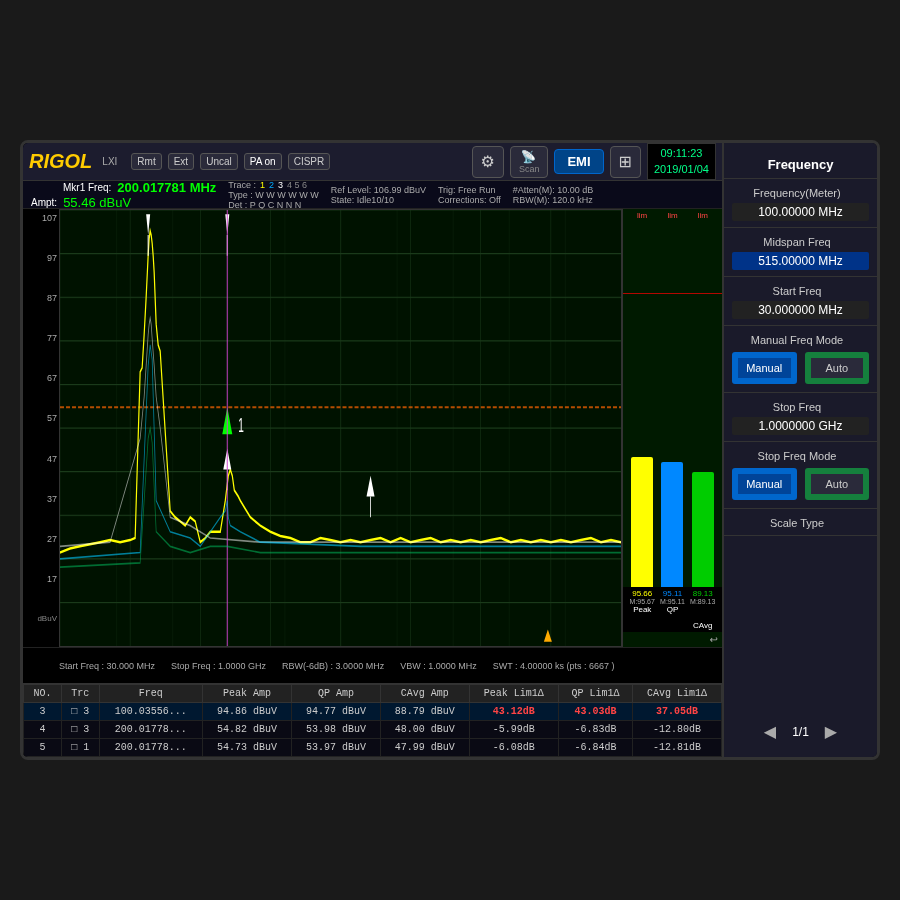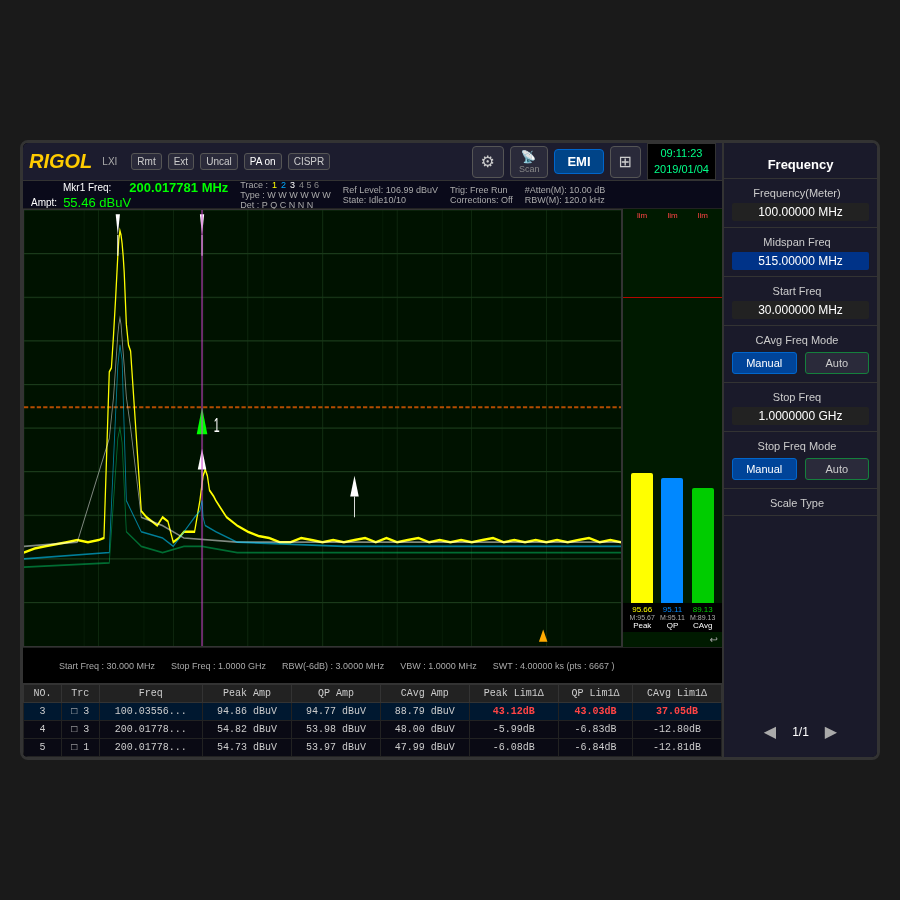--- a/index.html
+++ b/index.html
@@ -287,21 +287,21 @@
     }
     .rp-btn-row {
       display: flex;
       justify-content: center;
       gap: 8px;
       padding: 4px 8px;
     }
     .rp-btn {
       flex: 1;
       background: #2a2a3a;
-      border: 1px solid #15803d;
+      border: 6px solid #15803d;
       color: #ccc;
       font-size: 11px;
       padding: 4px 0;
       text-align: center;
       border-radius: 3px;
       cursor: pointer;
     }
     .rp-btn.active {
       background: #004499;
       border-color: #0066cc;
@@ -358,21 +358,21 @@
         <span style="font-size:16px;">⊞</span>
       </div>
       <div class="clock-area">
         <div>09:11:23</div>
         <div>2019/01/04</div>
       </div>
     </div>
 
     <div class="info-bar">
       <div style="display:flex;flex-direction:column;min-width:140px;">
-        <div style="display:flex;gap:18px;align-items:center;padding-left:32px;">
+        <div style="display:flex;gap:6px;align-items:center;padding-left:32px;">
           <span style="color:#fff;font-size:10px;">Mkr1 Freq:</span>
           <span class="mkr-freq">200.017781 MHz</span>
         </div>
         <div style="display:flex;gap:6px;align-items:center;">
           <span style="color:#fff;font-size:10px;">Ampt:</span>
           <span class="mkr-ampt">55.46 dBuV</span>
         </div>
       </div>
       <div class="trace-info">
         <div class="trace-row">
@@ -398,20 +398,33 @@
         <span style="font-size:9px;color:#aaa;">Corrections: Off</span>
       </div>
       <div class="atten-info">
         <span style="font-size:9px;color:#aaa;">#Atten(M): 10.00 dB</span>
         <span style="font-size:9px;color:#aaa;">RBW(M): 120.0 kHz</span>
       </div>
     </div>
 
     <div class="chart-container">
 
+      <div class="chart-left">
+        <span class="y-label">107</span>
+        <span class="y-label">97</span>
+        <span class="y-label">87</span>
+        <span class="y-label">77</span>
+        <span class="y-label">67</span>
+        <span class="y-label">57</span>
+        <span class="y-label">47</span>
+        <span class="y-label">37</span>
+        <span class="y-label">27</span>
+        <span class="y-label">17</span>
+        <span class="y-label" style="font-size:8px;color:#888;">dBuV</span>
+      </div>
 
       <div class="chart-main">
         <svg class="chart-svg" viewBox="0 0 560 210" preserveAspectRatio="none">
 
           <defs>
             <pattern id="grid" width="56" height="21" patternUnits="userSpaceOnUse">
               <path d="M 56 0 L 0 0 0 21" fill="none" stroke="#1a3a1a" stroke-width="0.5"></path>
             </pattern>
           </defs>
           <rect width="560" height="210" fill="#001200"></rect>
@@ -492,21 +505,21 @@
             <div style="font-size:8px;color:#fff;">Peak</div>
           </div>
           <div class="bar-val-col">
             <div style="font-size:8px;color:#0088ff;">95.11</div>
             <div class="m-val" style="font-size:7px;color:#aaa;">M:95.11</div>
             <div style="font-size:8px;color:#fff;">QP</div>
           </div>
           <div class="bar-val-col">
             <div style="font-size:8px;color:#00cc00;">89.13</div>
             <div class="m-val" style="font-size:7px;color:#aaa;">M:89.13</div>
-            <div style="font-size:8px;color:#fff;">CAvg</div>
+            <div style="font-size:8px;color:#fff;margin-top:16px;">CAvg</div>
           </div>
         </div>
 
         <div style="text-align:right;padding:2px 4px;font-size:10px;color:#aaa;">↩</div>
       </div>
     </div>
 
     <div class="chart-footer">
       <span class="foot-text">Start Freq : 30.000 MHz</span>
       <span class="foot-text">Stop Freq : 1.0000 GHz</span>
@@ -581,21 +594,21 @@
     <div class="rp-label">Midspan Freq</div>
     <div class="rp-value active">515.00000 MHz</div>
 
     <div class="rp-divider"></div>
 
     <div class="rp-label">Start Freq</div>
     <div class="rp-value">30.000000 MHz</div>
 
     <div class="rp-divider"></div>
 
-    <div class="rp-label">CAvg Freq Mode</div>
+    <div class="rp-label">Manual Freq Mode</div>
     <div class="rp-btn-row">
       <div class="rp-btn active">Manual</div>
       <div class="rp-btn">Auto</div>
     </div>
 
     <div class="rp-divider"></div>
 
     <div class="rp-label">Stop Freq</div>
     <div class="rp-value">1.0000000 GHz</div>
 

